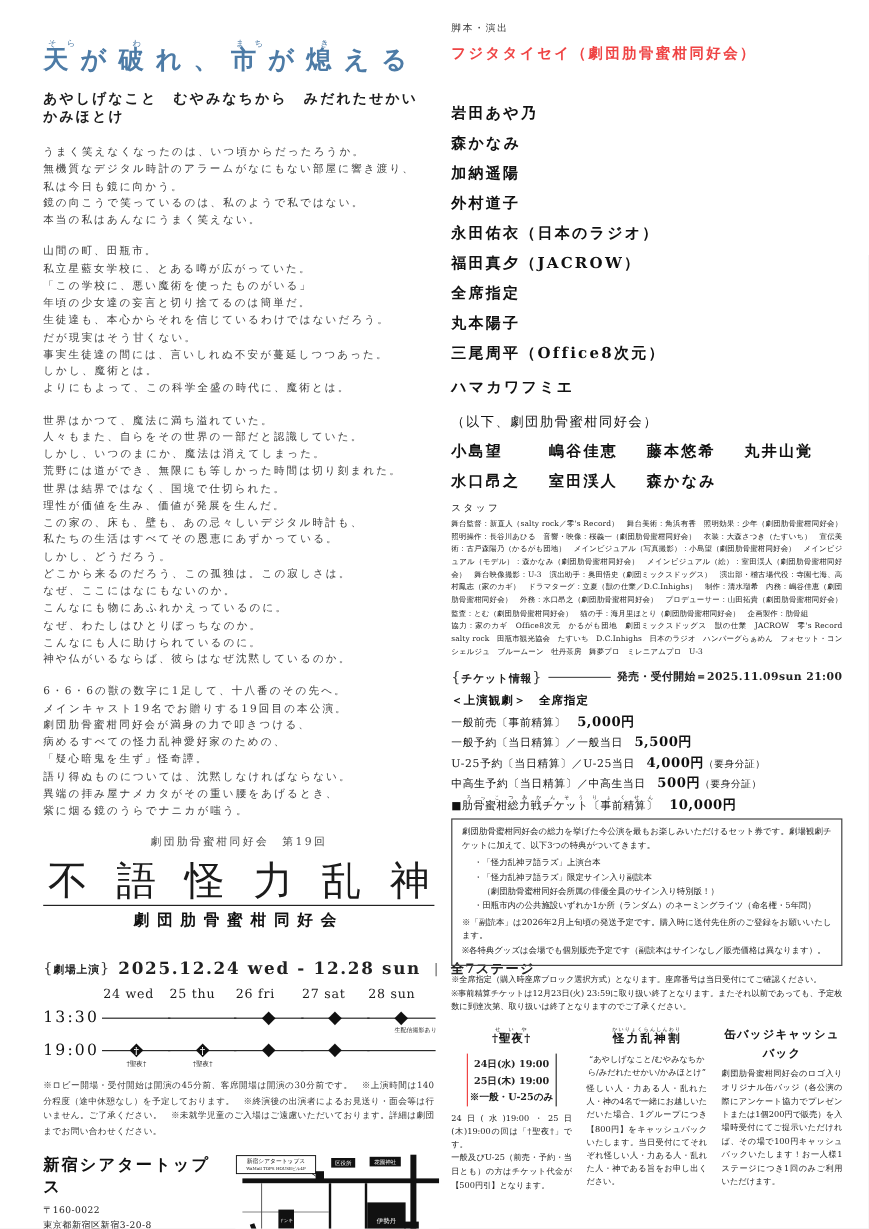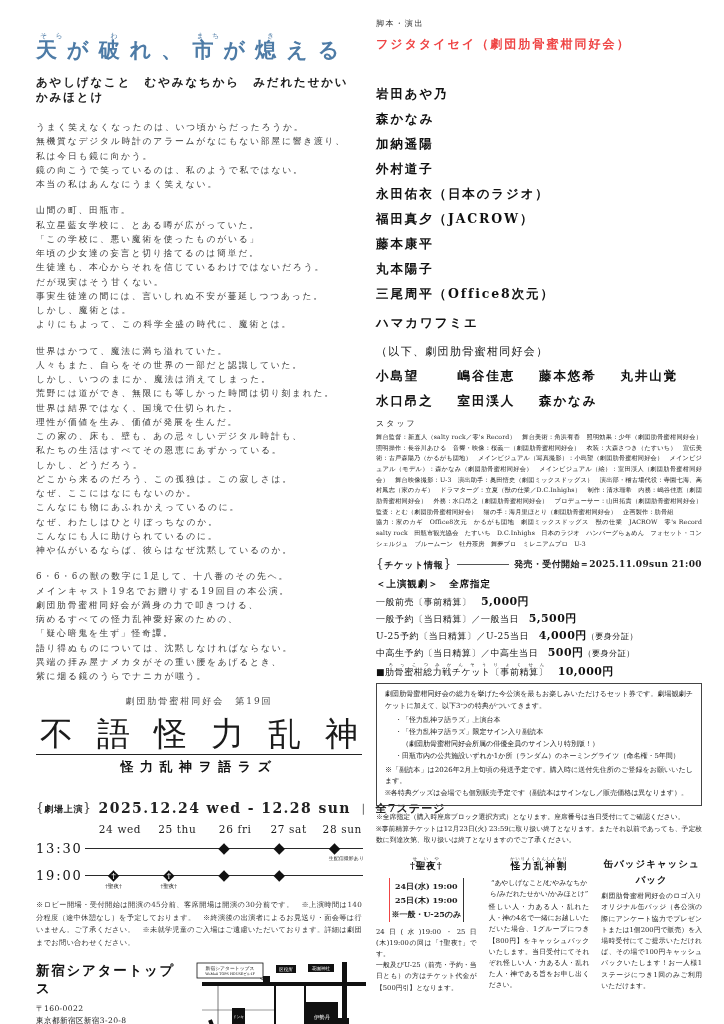--- a/index.html
+++ b/index.html
@@ -11,28 +11,28 @@
   
   .jp-title{font-size:21px;font-weight:bold;color:#4d7ba6;letter-spacing:0.48em;white-space:nowrap;line-height:1.1;margin-top:14px;}
   .jp-title ruby rt{font-size:7px;color:#4d7ba6;letter-spacing:0.05em;font-weight:normal;}
   .subtitle{font-size:11.5px;font-weight:bold;letter-spacing:0.16em;color:#1c1c1c;margin:9px 0 15px;}
   .poem p{white-space:pre-line;font-size:8.8px;line-height:1.62;letter-spacing:0.2em;color:#3a3a3a;margin:0 0 12px;}
   .company-line{text-align:center;font-size:9px;letter-spacing:0.22em;color:#4a4a4a;margin:2px 0 8px;}
   .seal-title{display:flex;justify-content:space-between;font-size:33px;color:#1b1b1b;padding:0 4px;line-height:1.1;}
   .seal-rule{border-top:1.3px solid #222;margin:1px 0 3px;}
   .seal-sub{text-align:center;font-size:13px;font-weight:bold;letter-spacing:0.5em;color:#111;margin-bottom:13px;}
 
-  .sched-head{display:flex;align-items:flex-end;gap:7px;white-space:nowrap;margin-top:24px;}
+  .sched-head{display:flex;align-items:center;gap:7px;white-space:nowrap;margin-top:24px;}
   .brace-badge{font-size:9px;font-weight:bold;letter-spacing:0.08em;color:#222;}
   .brace{font-size:12px;font-weight:normal;color:#333;}
   .sched-dates{font-size:14px;font-weight:bold;letter-spacing:0.1em;}
   .sched-sep{font-size:11px;}
   .sched-stages{font-size:11px;font-weight:bold;letter-spacing:0.1em;}
   .sdays{display:flex;margin-left:50px;margin-top:7px;}
-  .sdays span{flex:1;text-align:right;font-size:10.5px;letter-spacing:0.06em;color:#1d1d1d;}
+  .sdays span{flex:1;text-align:left;font-size:10.5px;letter-spacing:0.06em;color:#1d1d1d;}
   .srow{display:flex;height:27px;}
   .stime{width:50px;font-size:13px;letter-spacing:0.14em;align-self:center;color:#111;}
   .scells{flex:1;display:flex;}
   .scell{flex:1;position:relative;}
   .scell::before{content:"";position:absolute;left:-1px;right:-1px;top:50%;border-top:1.2px solid #2a2a2a;}
   .mark{position:absolute;left:50%;top:50%;transform:translate(-50%,-50%);font-size:15px;color:#111;line-height:1;}
   .xcross{position:absolute;left:50%;top:50%;transform:translate(-50%,-56%);font-size:8px;color:#fff;font-weight:bold;line-height:1;}
   .sublabel{position:absolute;left:50%;top:calc(50% + 8px);transform:translateX(-50%);font-size:5.5px;color:#222;white-space:nowrap;}
   .subnote{position:absolute;right:-2px;top:calc(50% + 7px);font-size:5px;color:#333;white-space:nowrap;}
   .sched-notes{font-size:7.2px;line-height:1.78;letter-spacing:0.04em;color:#333;text-align:justify;margin:10px 0 12px;}
@@ -132,21 +132,21 @@
 
     <div class="seal-title">
       <span>不</span>
       <span>語</span>
       <span>怪</span>
       <span>力</span>
       <span>乱</span>
       <span>神</span>
     </div>
     <div class="seal-rule"></div>
-    <div class="seal-sub">怪力乱神ヲ語ラズ</div>
+    <div class="seal-sub">劇団肋骨蜜柑同好会</div>
 
     <div class="sched-head">
       <span class="brace-badge"><span class="brace">{</span><span>劇場上演</span><span class="brace">}</span></span>
       <span class="sched-dates">2025.12.24 wed - 12.28 sun</span>
       <span class="sched-sep">｜</span>
       <span class="sched-stages">全7ステージ</span>
     </div>
 
     <div class="sdays">
       <span>24 wed</span>
@@ -253,21 +253,21 @@
     <div class="credit-label">脚本・演出</div>
     <div class="credit-name">フジタタイセイ（劇団肋骨蜜柑同好会）</div>
 
     <ul class="cast-list">
       <li>岩田あや乃</li>
       <li>森かなみ</li>
       <li>加納遥陽</li>
       <li>外村道子</li>
       <li>永田佑衣（日本のラジオ）</li>
       <li>福田真夕（JACROW）</li>
-      <li>藤本康平</li>
+      <li>全席指定</li>
       <li>丸本陽子</li>
       <li>三尾周平（Office8次元）</li>
     </ul>
     <div class="cast-guest">ハマカワフミエ</div>
     <div class="troupe-note">（以下、劇団肋骨蜜柑同好会）</div>
     <div class="troupe-row">
       <span>小島望</span>
       <span>嶋谷佳恵</span>
       <span>藤本悠希</span>
       <span>丸井山覚</span>

